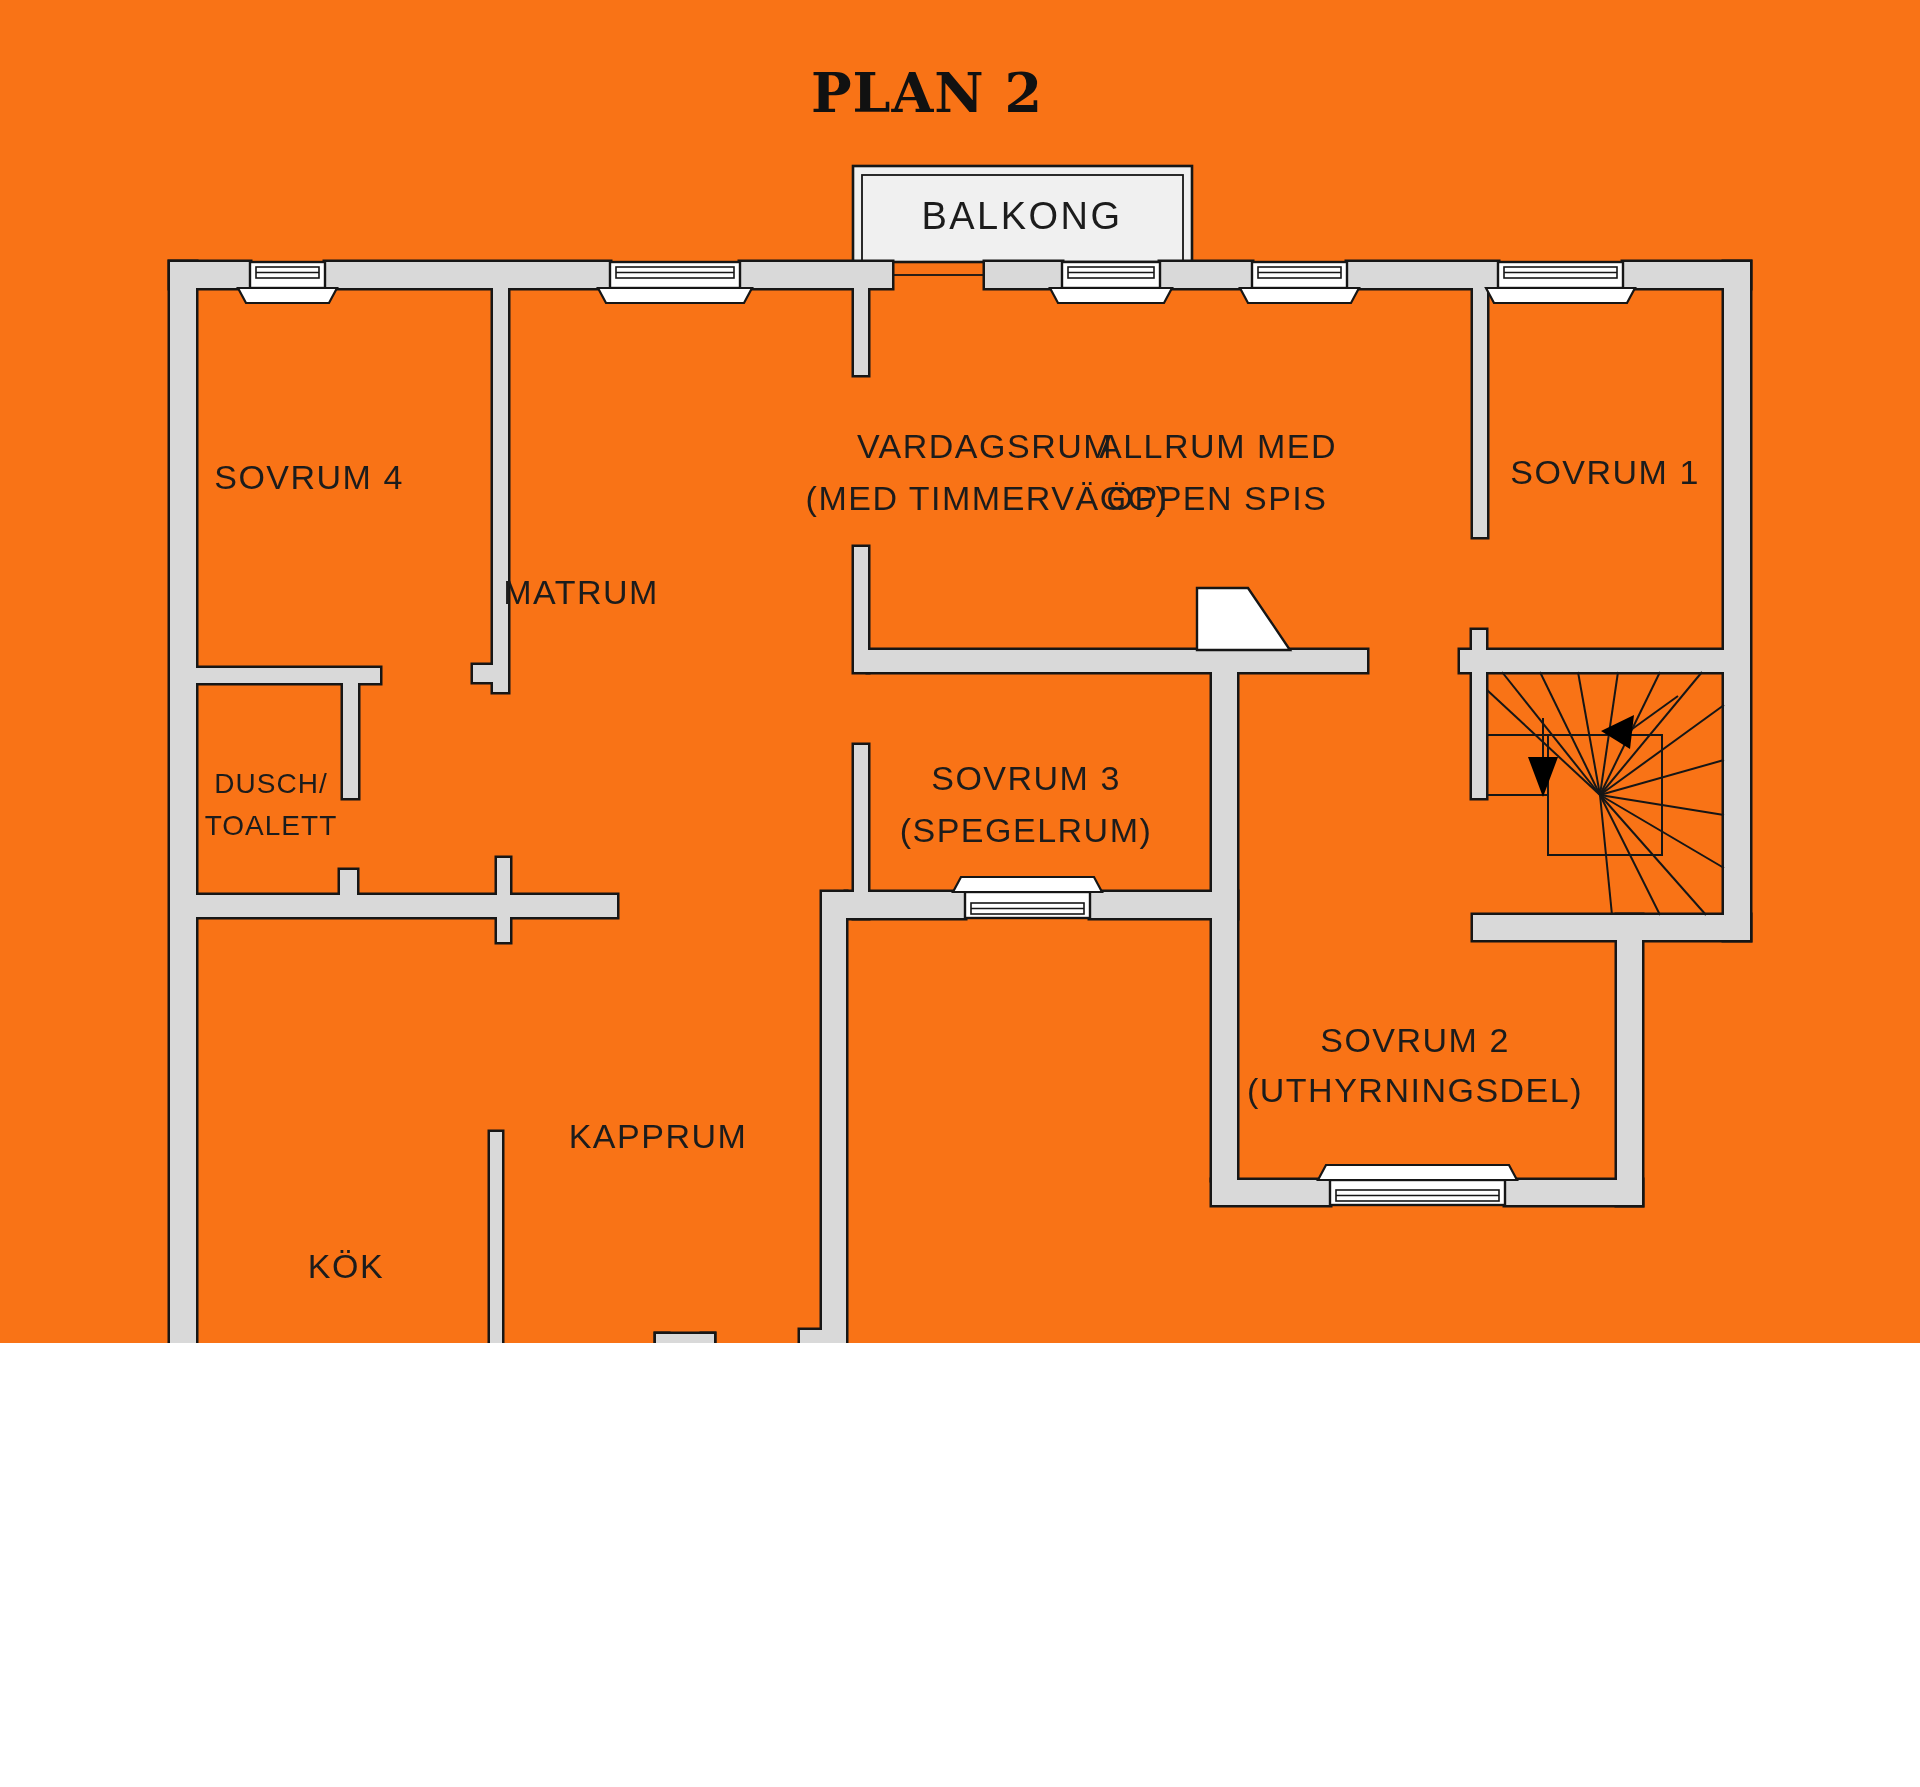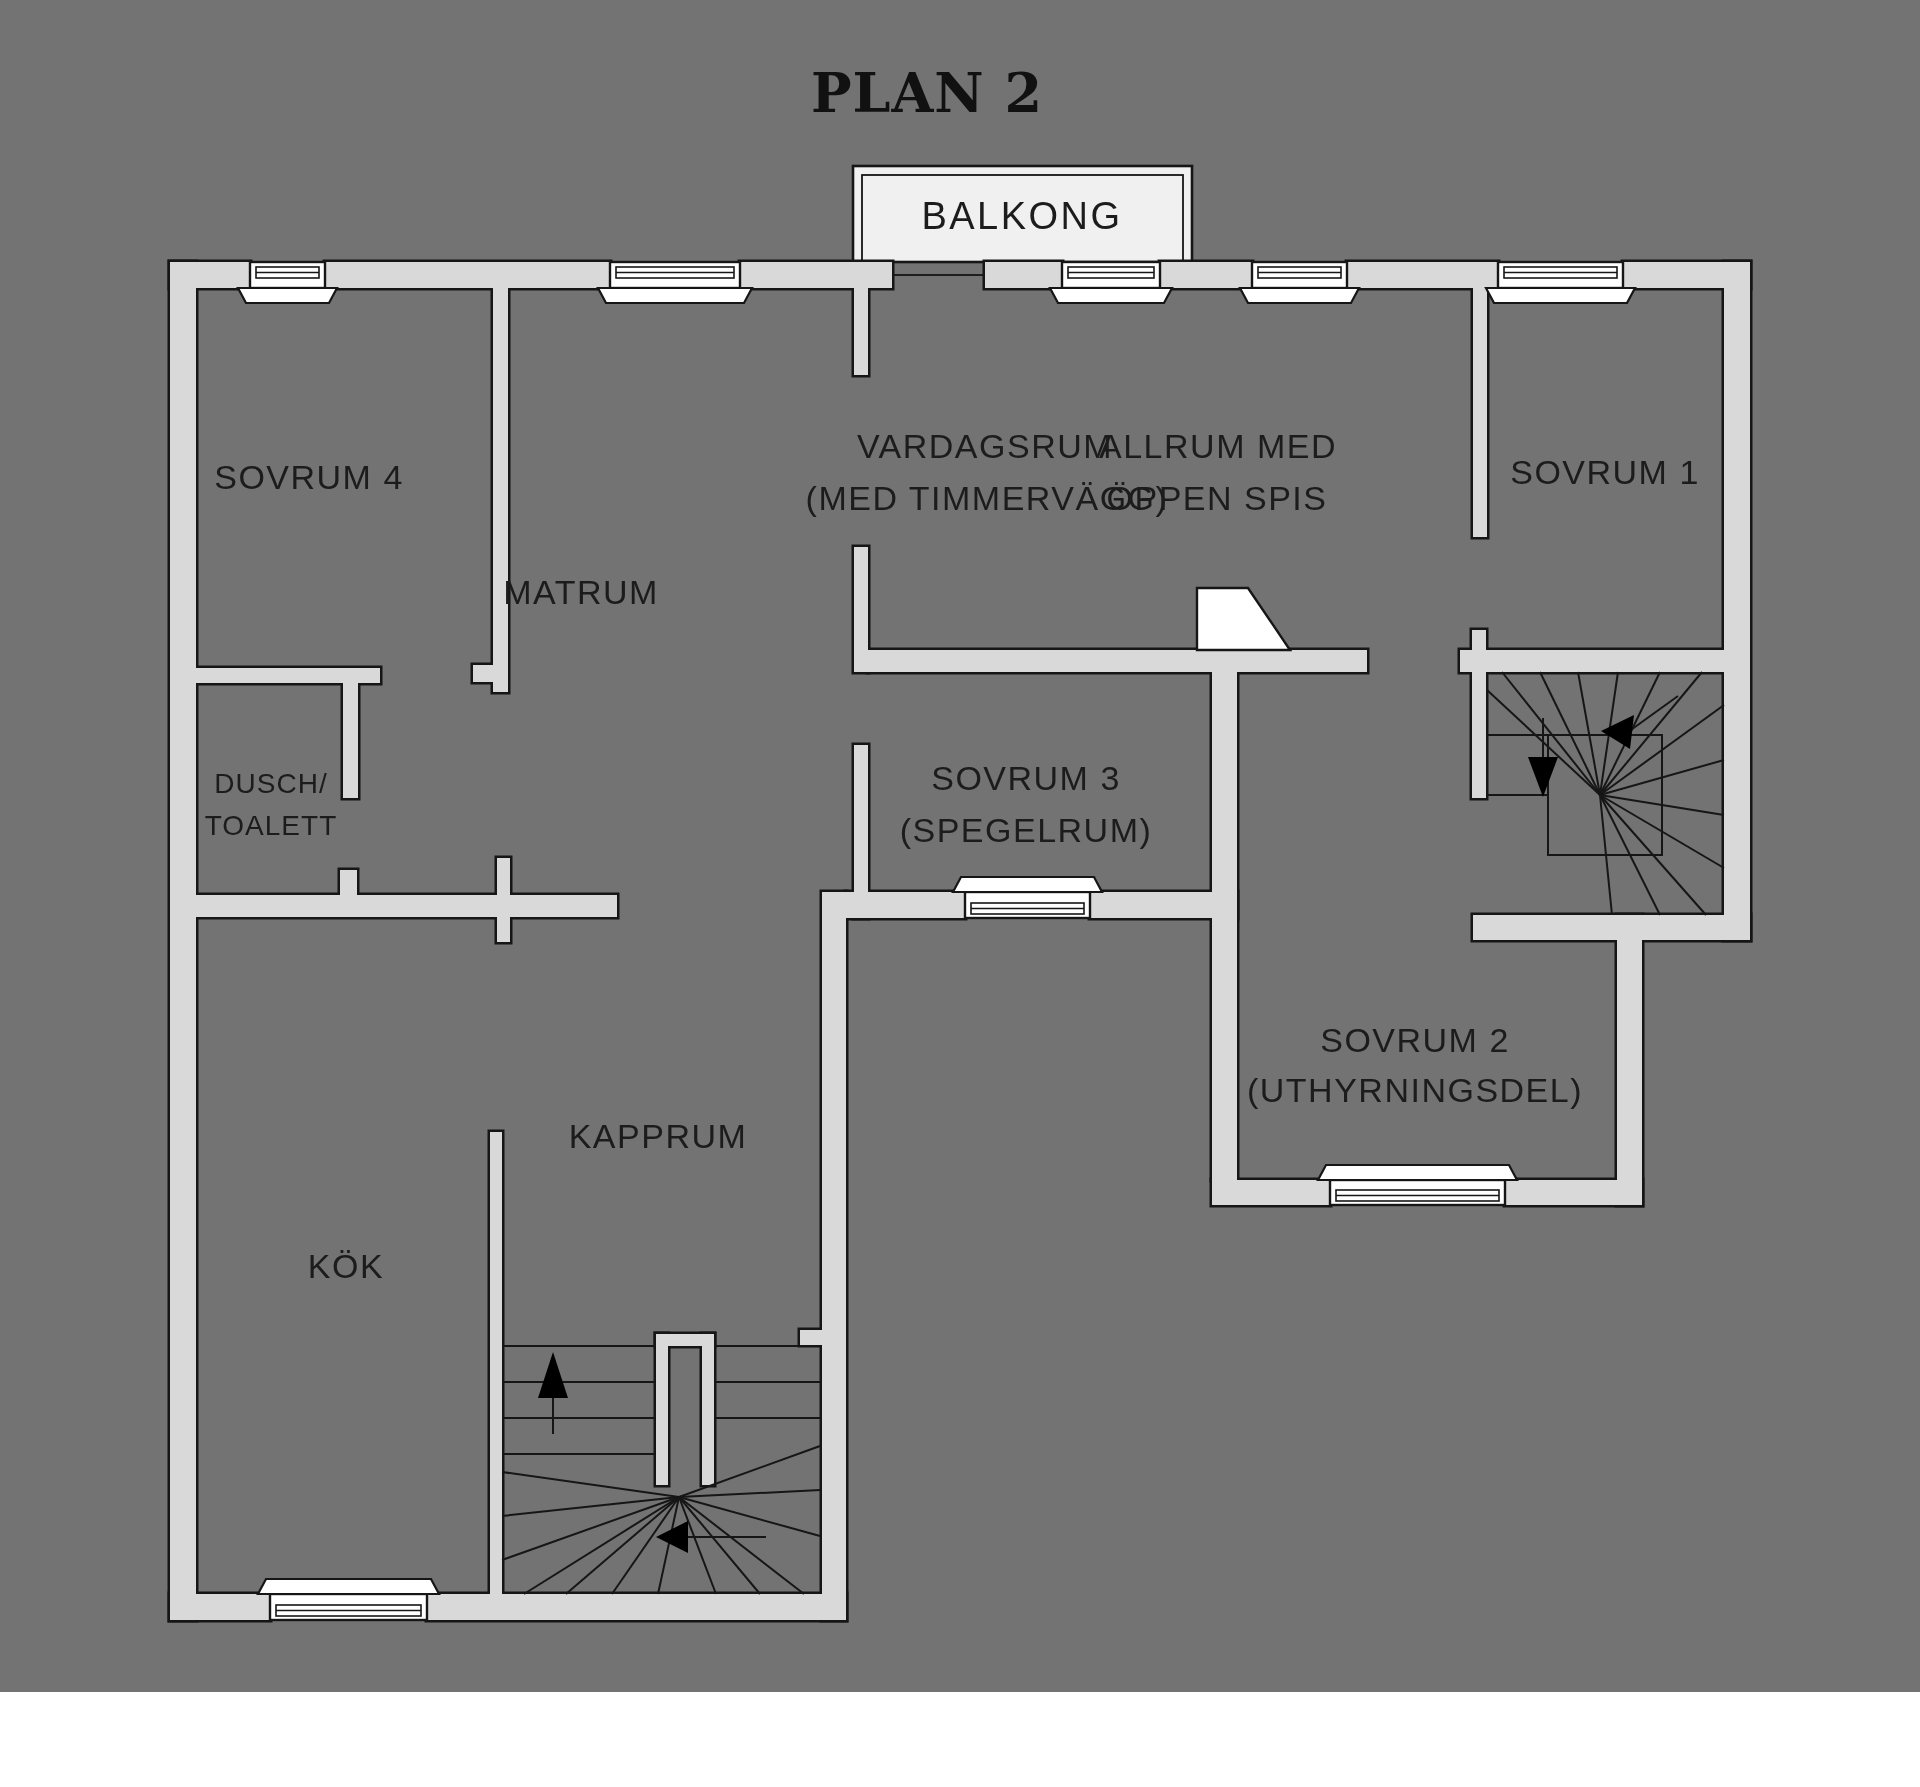--- a/index.html
+++ b/index.html
@@ -1,16 +1,16 @@
 <!DOCTYPE html>
 <html><head>
 <meta charset="utf-8">
 <style>
   html,body{margin:0;padding:0;background:#ffffff;}
-  .page{width:1920px;height:1692px;position:relative;background:#737373;overflow:hidden;}
+  .page{width:1920px;height:1343px;position:relative;background:#f97316;overflow:hidden;}
   svg{display:block;}
   #wall-outlines rect{fill:#161616;}
   #walls rect{fill:#d9d9d9;}
   .stair line, .stair rect{stroke:#161616;stroke-width:2;fill:none;}
   .stair polygon{fill:#000000;stroke:none;}
   .win rect.frame{fill:#ffffff;stroke:#161616;stroke-width:2.4;}
   .win rect.glaze{fill:#ffffff;stroke:#161616;stroke-width:1.6;}
   .win line{stroke:#161616;stroke-width:1.6;}
   .win polygon{fill:#ffffff;stroke:#161616;stroke-width:2.2;}
   .balcony-outer{fill:#f0f0f0;stroke:#161616;stroke-width:2.6;}

